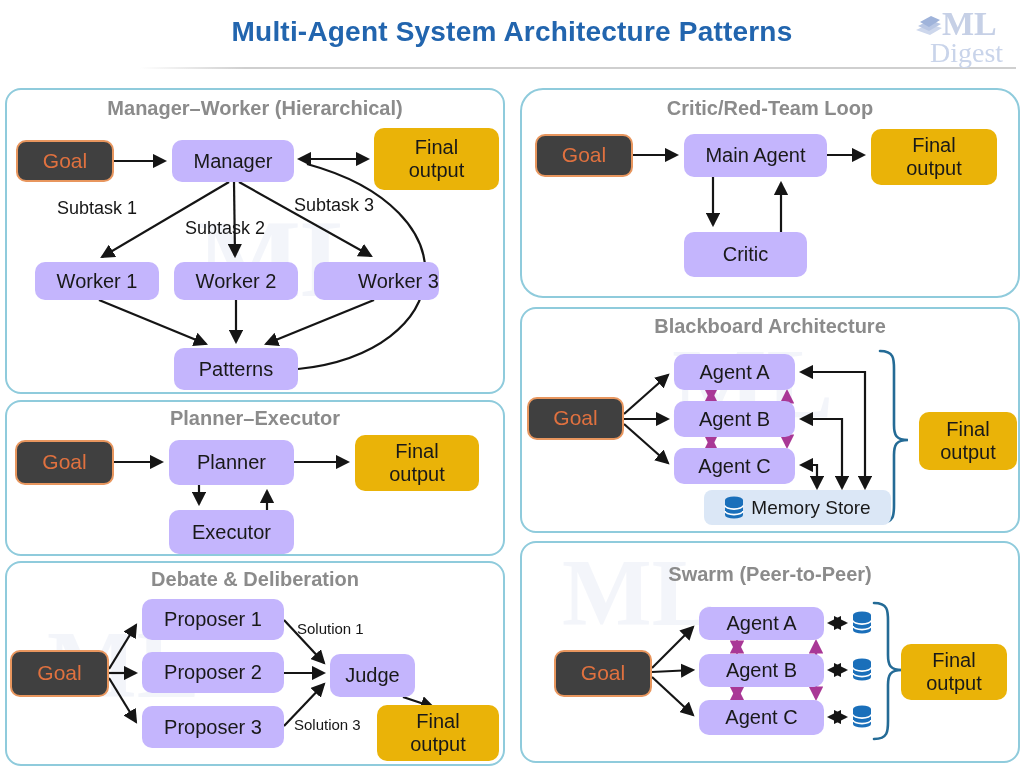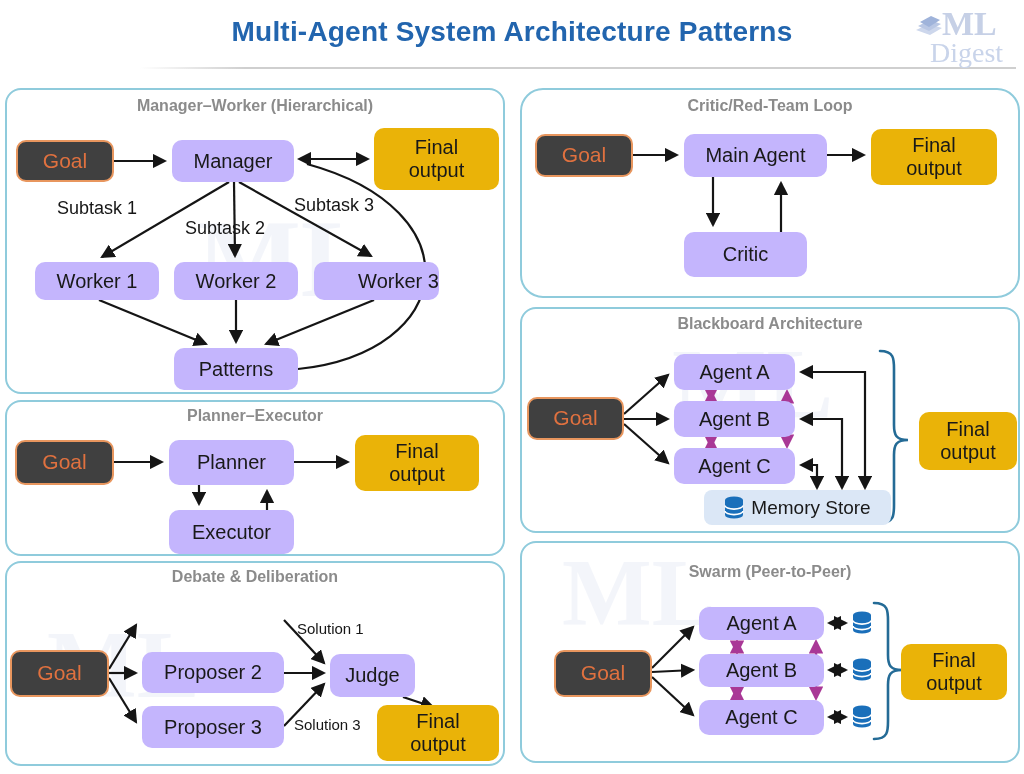--- a/index.html
+++ b/index.html
@@ -9,21 +9,21 @@
   .main-title{position:absolute;left:0;right:0;top:16px;text-align:center;
               font-size:28px;font-weight:bold;color:#2265ae;letter-spacing:.2px;}
   .divider{position:absolute;left:140px;right:8px;top:67px;height:2px;
            background:linear-gradient(to right,rgba(200,200,200,0),#cfcfcf 12%,#cfcfcf);}
   .logo{position:absolute;right:6px;top:8px;width:110px;text-align:left;line-height:.95;}
   .logo .ml{font-size:34px;font-weight:bold;color:#c6d0e6;font-family:"Liberation Serif",serif;margin-left:34px;}
   .logo .dg{font-size:28px;color:#c9d4ea;font-family:"Liberation Serif",serif;margin-left:22px;}
   .logo svg{position:absolute;left:6px;top:4px;}
   
   .panel{position:absolute;background:#ffffff;border:2px solid #8fcbdc;border-radius:16px;box-sizing:border-box;}
-  .panel-title{position:absolute;left:0;right:0;text-align:center;font-size:16px;font-weight:bold;color:#8b8b8b;}
+  .panel-title{position:absolute;left:0;right:0;text-align:center;font-size:20px;font-weight:bold;color:#8b8b8b;}
   .layer{position:absolute;left:0;top:0;width:100%;height:100%;pointer-events:none;}
   
   .node{position:absolute;display:flex;align-items:center;justify-content:center;
         border-radius:10px;font-size:20px;color:#191919;text-align:center;
         line-height:1.15;white-space:pre-line;box-sizing:border-box;}
   .purple{background:#c4b5fd;}
   .green{background:#eab308;}
   .goal{background:#404040;border:2px solid #e8965e;color:#e0713f;font-size:21px;}
   .memory{background:#dbe7f6;border-radius:8px;font-size:19px;gap:7px;}
   .lbl{position:absolute;font-size:18px;color:#161616;white-space:nowrap;}
@@ -183,20 +183,21 @@
       </defs>
       <path class="arrow" d="M102 106 L129 62" marker-end="url(#ab5)"></path>
       <path class="arrow" d="M102 110 L129 110" marker-end="url(#ab5)"></path>
       <path class="arrow" d="M102 115 L129 159" marker-end="url(#ab5)"></path>
       <path class="arrow" d="M277 57 L317 100" marker-end="url(#ab5)"></path>
       <path class="arrow" d="M277 110 L317 110" marker-end="url(#ab5)"></path>
       <path class="arrow" d="M277 163 L317 121" marker-end="url(#ab5)"></path>
       <path class="arrow" d="M396 134 L426 144" marker-end="url(#ab5)"></path>
     </svg>
     <div class="node goal" style="left:3px;top:87px;width:99px;height:47px;">Goal</div>
+    <div class="node purple" style="left:135px;top:36px;width:142px;height:41px;">Proposer 1</div>
     <div class="node purple" style="left:135px;top:89px;width:142px;height:41px;">Proposer 2</div>
     <div class="node purple" style="left:135px;top:143px;width:142px;height:42px;">Proposer 3</div>
     <div class="lbl small" style="left:290px;top:57px;">Solution 1</div>
     <div class="lbl small" style="left:287px;top:153px;">Solution 3</div>
     <div class="node purple" style="left:323px;top:91px;width:85px;height:43px;">Judge</div>
     <div class="node green" style="left:370px;top:142px;width:122px;height:56px;">Final
 output</div>
   </div>
 
   <div class="panel" style="left:520px;top:541px;width:500px;height:222px;">

